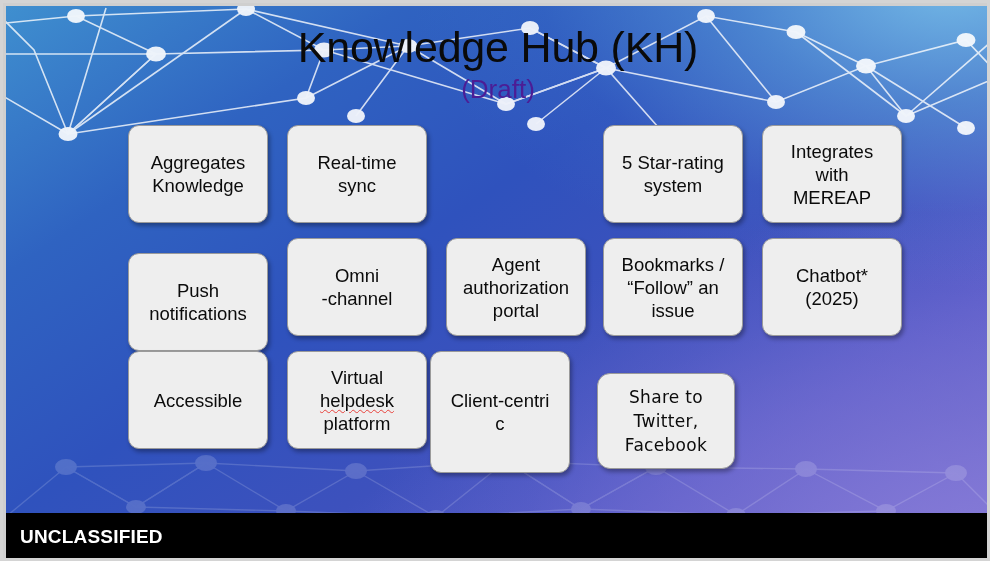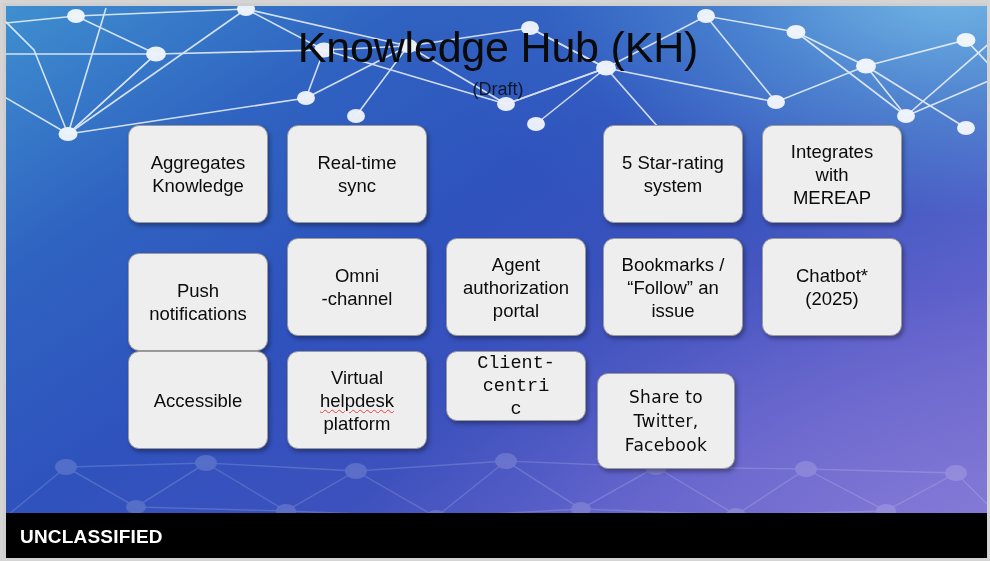--- a/index.html
+++ b/index.html
@@ -76,23 +76,23 @@
     text-align: center;
   }
   #slide-title {
     font-size: 43px;
     line-height: 50px;
     color: #0a0a0a;
     letter-spacing: -0.2px;
     white-space: nowrap;
   }
   #slide-subtitle {
-    font-size: 18px;
+    font-size: 26px;
     line-height: 31px;
-    color: #0f172a;
+    color: #4c1d95;
     margin-top: 2px;
   }
 
   
   .feature-box {
     position: absolute;
     box-sizing: border-box;
     background: #eeeeee;
     border: 1px solid #9a9a9a;
     border-radius: 11px;
@@ -106,20 +106,21 @@
     line-height: 23px;
     padding: 2px 6px;
   }
   .feature-box .bt { white-space: pre-line; display: block; }
 
   .feature-box.comic {
     font-family: "DejaVu Sans", sans-serif;
     font-size: 17px;
     line-height: 24px;
     letter-spacing: 0.3px;
+    border-radius: 13px;
   }
 
   .spellcheck {
     text-decoration: underline wavy #e8423c;
     text-decoration-thickness: 1px;
     text-underline-offset: 2px;
   }
 
   
   #classification-bar {
@@ -268,21 +269,21 @@
     <div class="feature-box" style="left:122px; top:345px; width:140px; height:98px;">
       <span class="bt">Accessible</span>
     </div>
     <div class="feature-box" style="left:281px; top:345px; width:140px; height:98px;">
       <span>
         <span>Virtual</span><br>
         <span class="spellcheck">helpdesk</span><br>
         <span>platform</span>
       </span>
     </div>
-    <div class="feature-box" style="left:440px; top:345px; width:140px; height:70px;font-family:Liberation Mono, monospace;">
+    <div class="feature-box" style="left:424px; top:345px; width:140px; height:122px;">
       <span class="bt">Client-centri
 c</span>
     </div>
     <div class="feature-box comic" style="left:591px; top:367px; width:138px; height:96px;">
       <span class="bt">Share to
 Twitter,
 Facebook</span>
     </div>
 
     <div id="classification-bar">

